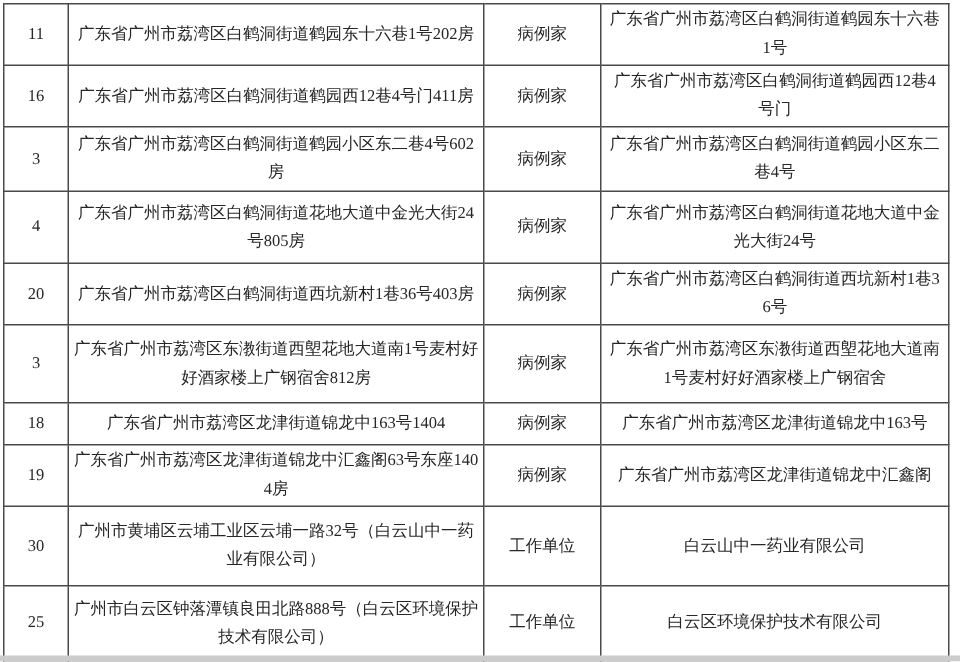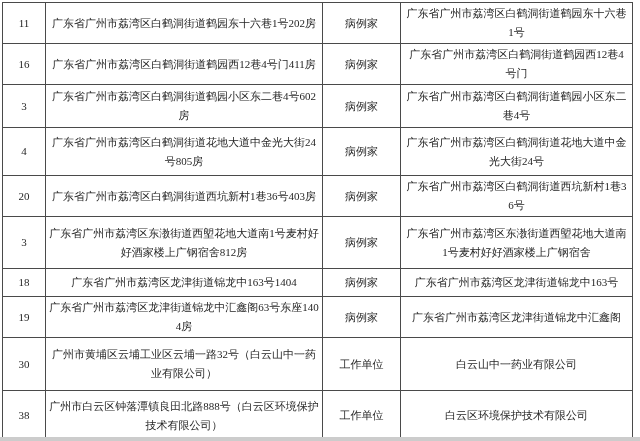--- a/index.html
+++ b/index.html
@@ -127,21 +127,21 @@
   </tr>
 
   <tr>
     <td>30</td>
     <td>广州市黄埔区云埔工业区云埔一路32号（白云山中一药业有限公司）</td>
     <td>工作单位</td>
     <td>白云山中一药业有限公司</td>
   </tr>
 
   <tr>
-    <td>38</td>
+    <td>25</td>
     <td>广州市白云区钟落潭镇良田北路888号（白云区环境保护技术有限公司）</td>
     <td>工作单位</td>
     <td>白云区环境保护技术有限公司</td>
   </tr>
 
   <tr>
     <td>22</td>
     <td>广州市越秀区流花路109—9号达宝广场1层 （东海海鲜酒家〔流花店〕）</td>
     <td>工作单位</td>
     <td>东海海鲜酒家（流花店）</td>

